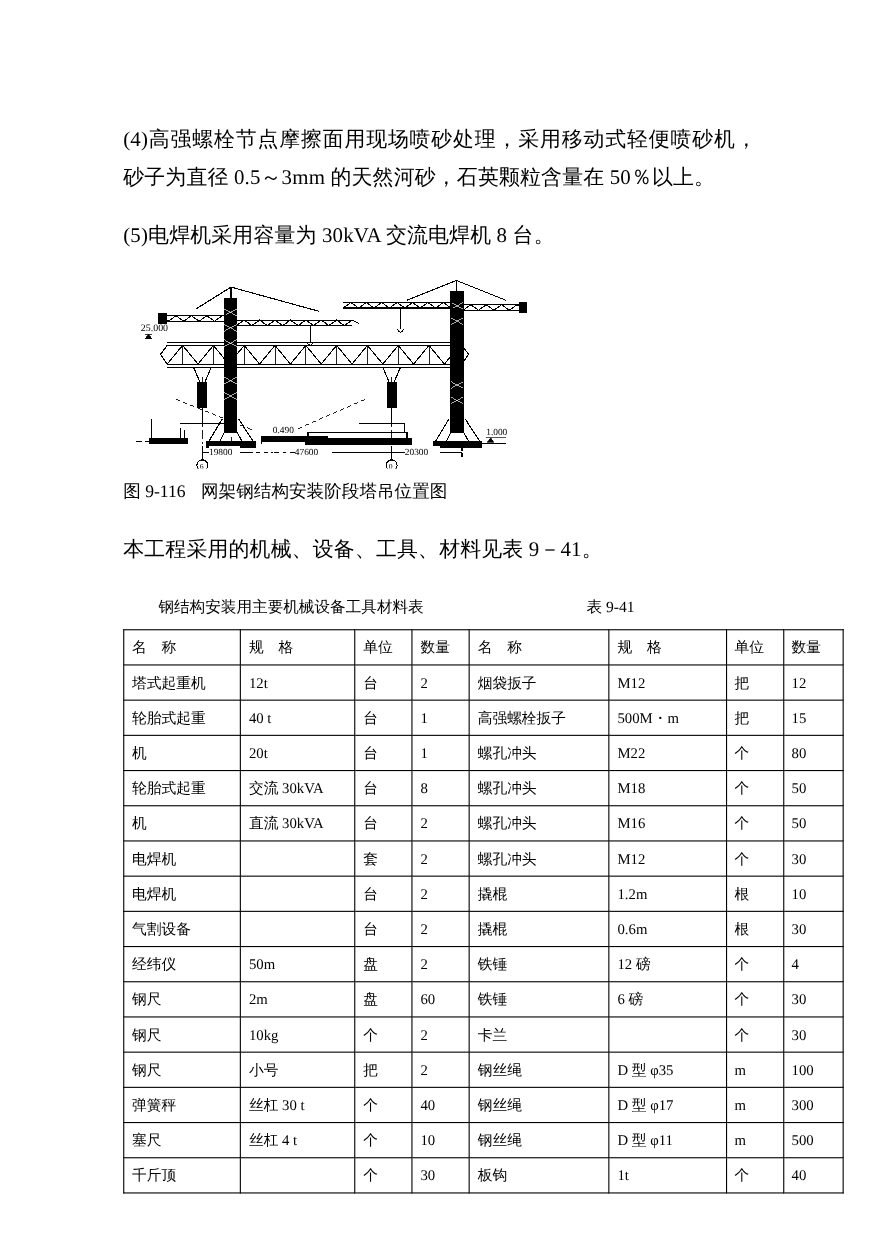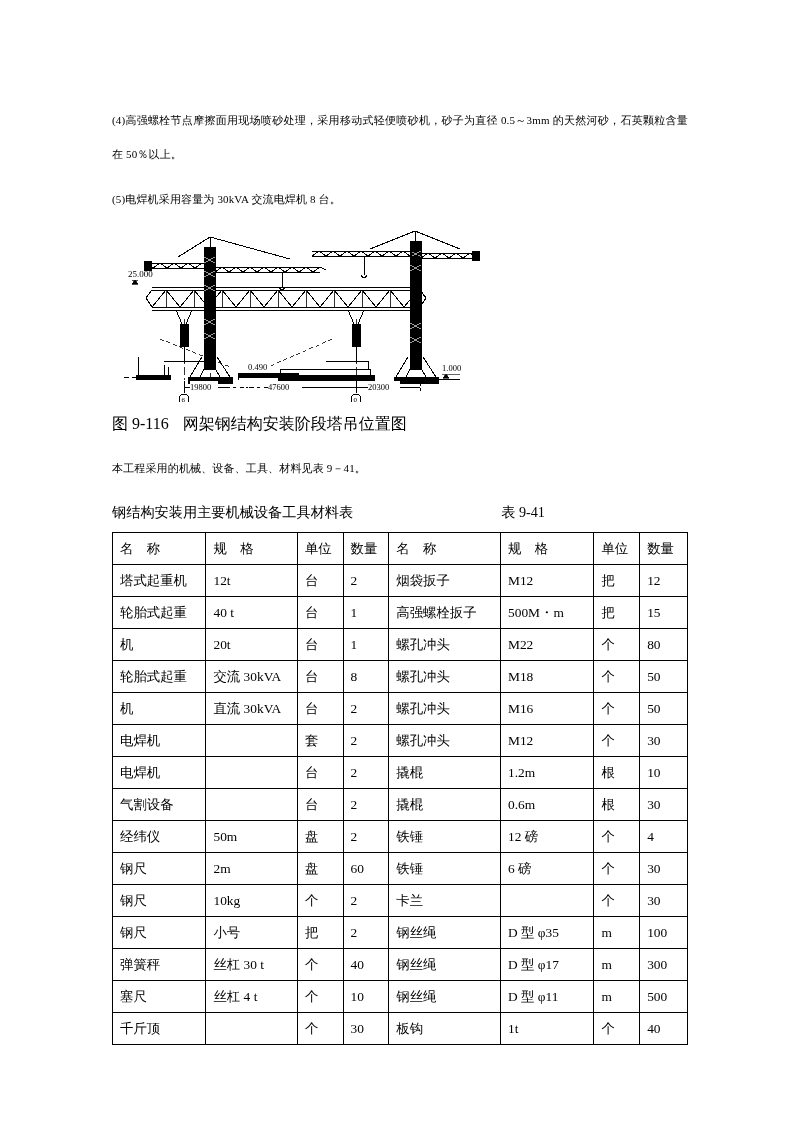--- a/index.html
+++ b/index.html
@@ -23,21 +23,21 @@
   }
   .content {
     position: absolute;
     left: 112px;
     top: 92px;
     width: 576px;
   }
 
   
   .para {
-    font-size: 11px;
+    font-size: 19px;
     line-height: 34px;
     text-align: justify;
     letter-spacing: 0.15px;
   }
   .para-indent { text-indent: 0; }
 
   
   .figure-wrap {
     margin-top: 10px;
     height: 178px;
@@ -53,28 +53,29 @@
     line-height: 33px;
     margin-top: 2px;
   }
   .fig-caption .cap-num { margin-right: 14px; }
 
   .table-title-row {
     display: flex;
     font-size: 14.2px;
     line-height: 33px;
     margin-top: 0px;
+    margin-left: 32px;
   }
   .table-title-row .tt-left { flex: 0 0 auto; }
   .table-title-row .tt-right { margin-left: 148px; }
 
   
   table.spec {
     border-collapse: collapse;
-    width: 576px;
+    width: 655px;
     margin-top: 3px;
     table-layout: fixed;
   }
   table.spec td, table.spec th {
     border: 1px solid #000000;
     padding: 0 7px;
     height: 31px;
     font-size: 13.4px;
     font-weight: normal;
     text-align: left;

